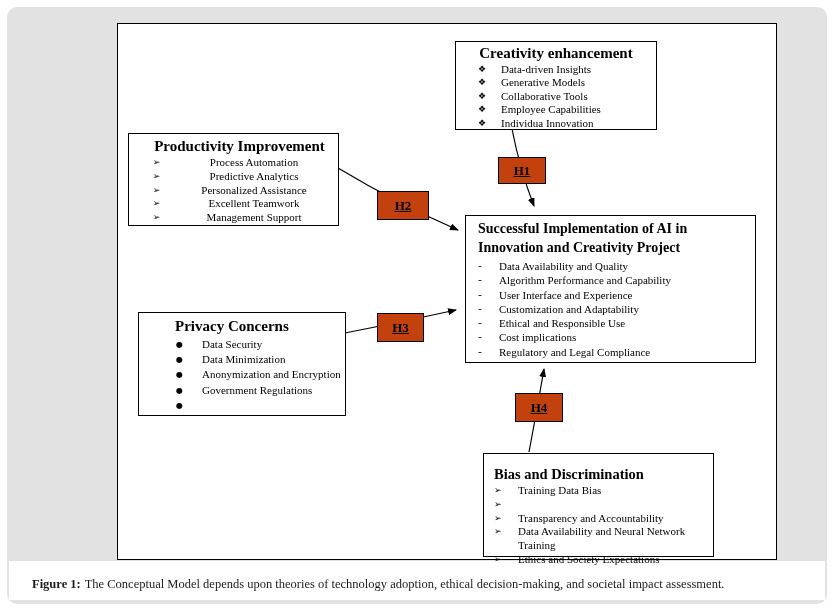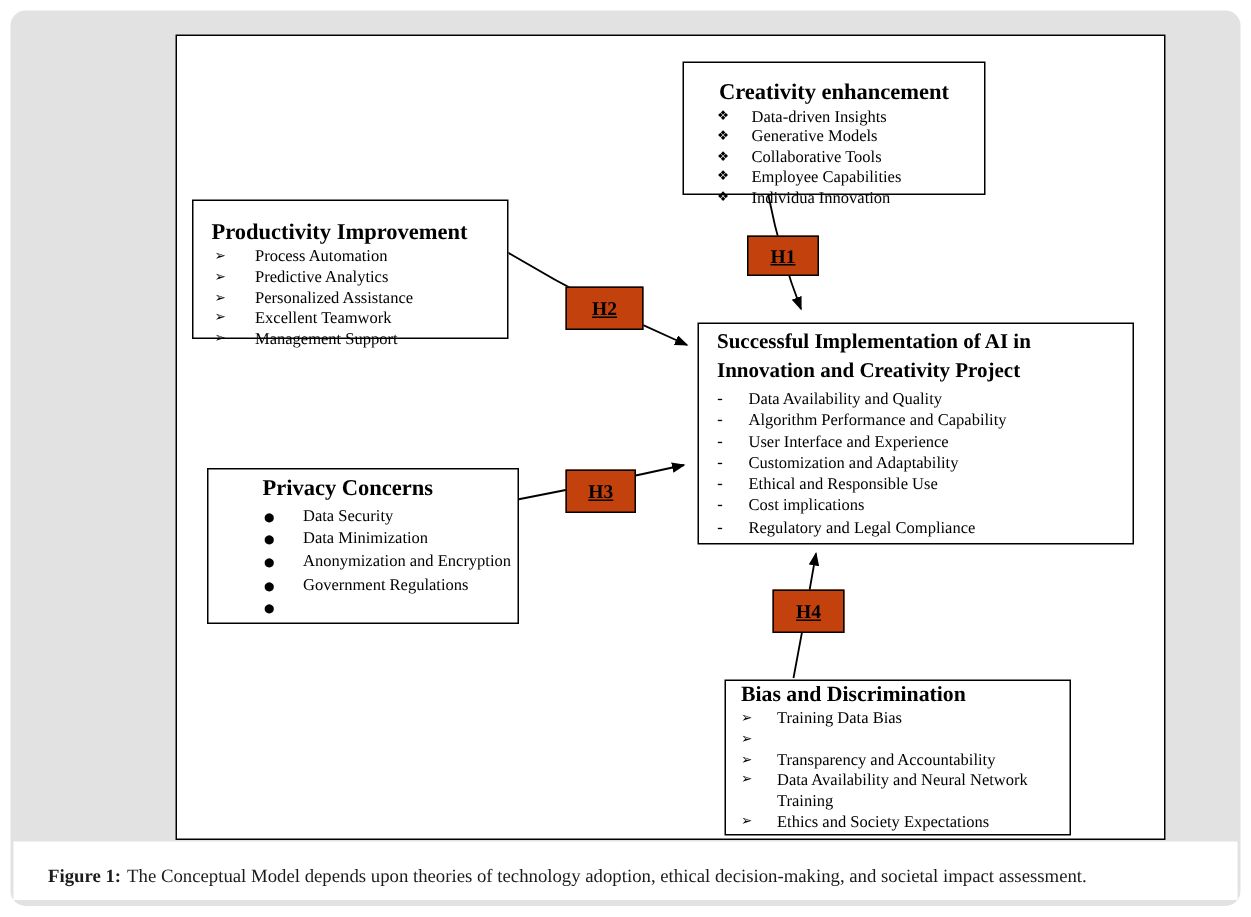--- a/index.html
+++ b/index.html
@@ -25,45 +25,45 @@
     position:absolute;background:#ffffff;border:1px solid #000000;
     color:#000000;box-sizing:border-box;
   }
   .dbox .title{font-weight:bold;}
   .dbox ul{list-style:none;margin:1px 0 0 0;padding:0;}
   .dbox li{display:flex;align-items:flex-start;}
   .dbox li .blt{flex:0 0 auto;font-family:"DejaVu Sans",sans-serif;}
   .dbox li .txt{flex:1 1 auto;}
 
   
-  .box-creativity{left:455px;top:41px;width:202px;height:89px;padding-top:12px;}
+  .box-creativity{left:455px;top:41px;width:202px;height:89px;padding-top:3px;}
   .box-creativity .title{font-size:15px;text-align:center;line-height:17px;}
   .box-creativity ul{padding-left:22px;font-size:11px;line-height:13.4px;}
   .box-creativity .blt{width:23px;font-size:9px;line-height:13.4px;}
 
   
-  .box-productivity{left:128px;top:133px;width:211px;height:93px;padding-top:12px;}
+  .box-productivity{left:128px;top:133px;width:211px;height:93px;padding-top:3px;text-align:center;}
   .box-productivity .title{font-size:15px;padding-left:12px;line-height:18px;}
   .box-productivity ul{padding-left:14px;font-size:11px;line-height:13.8px;}
   .box-productivity .blt{width:27px;font-size:9px;line-height:13.8px;}
 
   
   .box-central{left:465px;top:215px;width:291px;height:148px;padding-top:4px;}
   .box-central .title{font-size:14px;padding:0 8px 0 12px;line-height:18.5px;}
   .box-central ul{padding-left:12px;font-size:11px;line-height:14.3px;margin-top:2px;}
   .box-central .blt{width:21px;font-size:11px;line-height:14.3px;}
 
   
   .box-privacy{left:138px;top:312px;width:208px;height:104px;padding-top:4px;padding-left:24px;}
   .box-privacy .title{font-size:15px;padding-left:12px;line-height:19px;}
   .box-privacy ul{padding-left:13px;font-size:11px;line-height:15.2px;margin-top:1px;}
   .box-privacy .blt{width:26px;font-size:8px;line-height:15.2px;}
 
   
-  .box-bias{left:483px;top:453px;width:231px;height:104px;padding-top:0;}
+  .box-bias{left:483px;top:453px;width:231px;height:104px;padding-top:11px;}
   .box-bias .title{font-size:14.5px;padding-left:10px;line-height:18px;}
   .box-bias ul{padding-left:10px;font-size:11px;line-height:13.8px;}
   .box-bias .blt{width:24px;font-size:9px;line-height:13.8px;}
 
   
   .hbox{
     position:absolute;background:#c2410c;border:1px solid #000000;
     font-weight:bold;font-size:13px;text-align:center;
     text-decoration:underline;box-sizing:border-box;
   }

